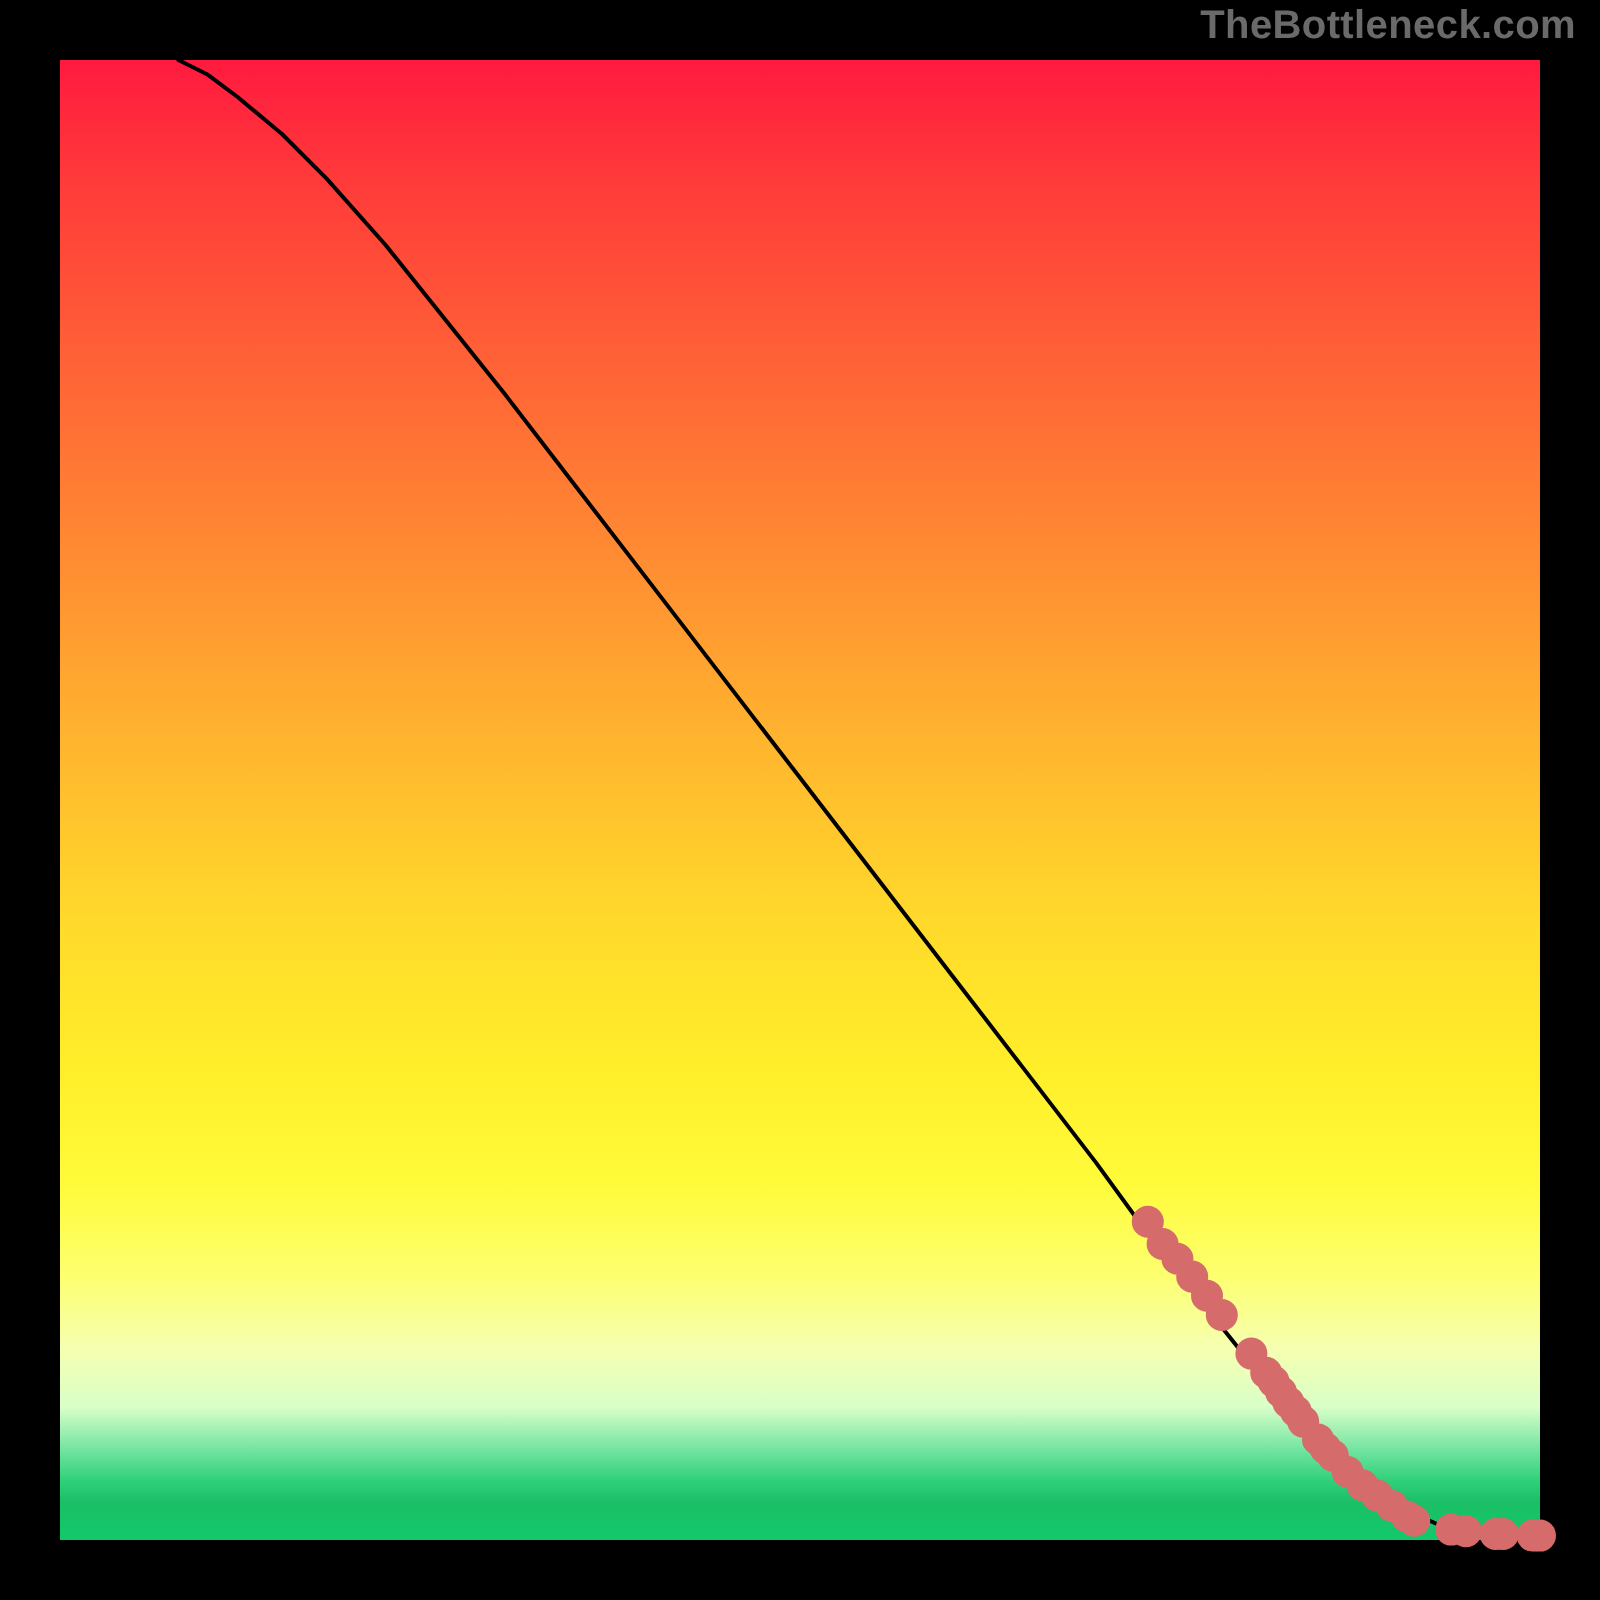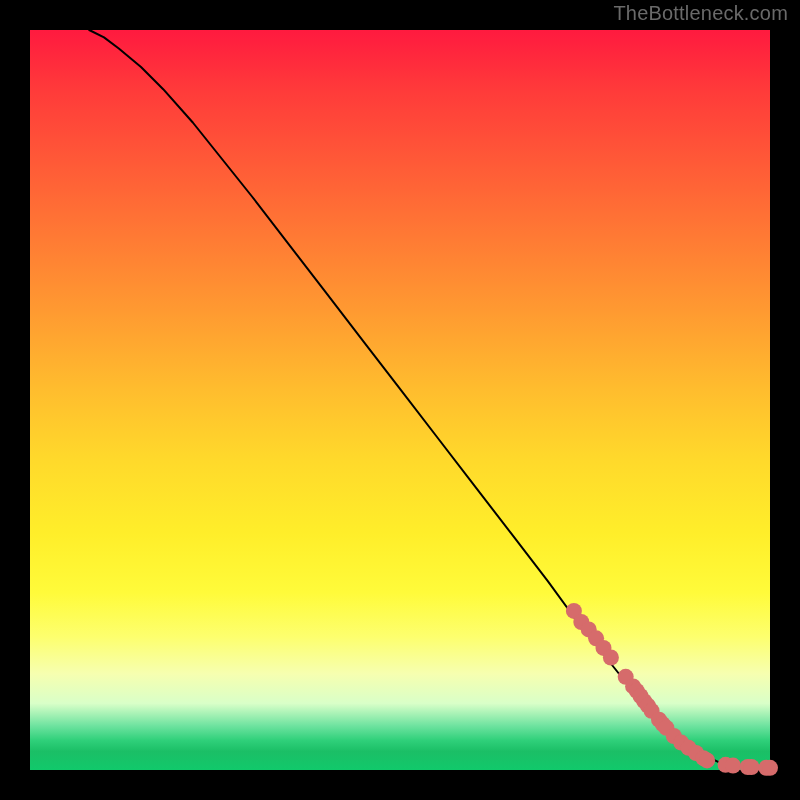--- a/index.html
+++ b/index.html
@@ -16,21 +16,21 @@
     width: 800px;
     height: 800px;
     background: #000;
   }
   .watermark {
     position: absolute;
     top: 2px;
     right: 12px;
     color: #6a6a6a;
     font-size: 20px;
-    font-weight: 400;
+    font-weight: 700;
     letter-spacing: 0.2px;
     user-select: none;
   }
   
   .plot-area {
     position: absolute;
     left: 30px;
     top: 30px;
     width: 740px;
     height: 740px;

